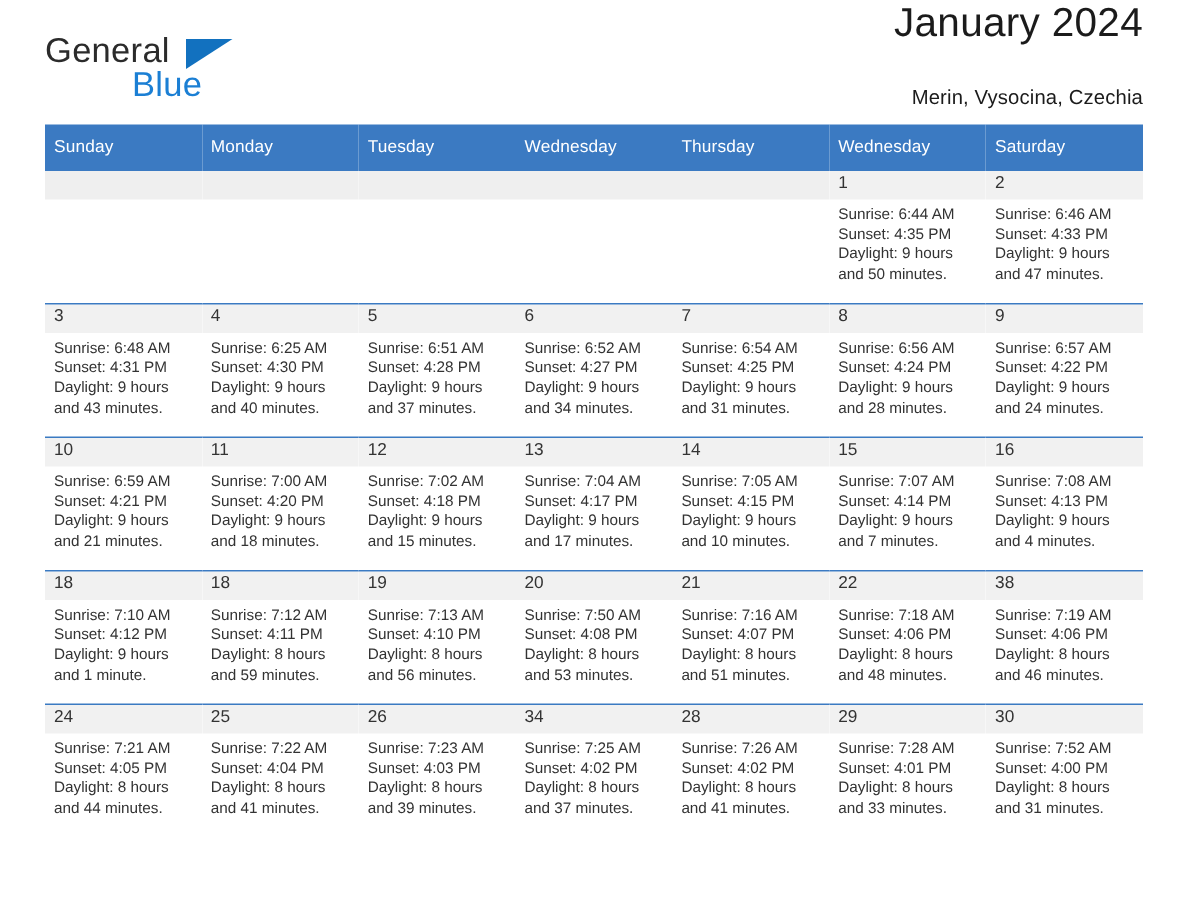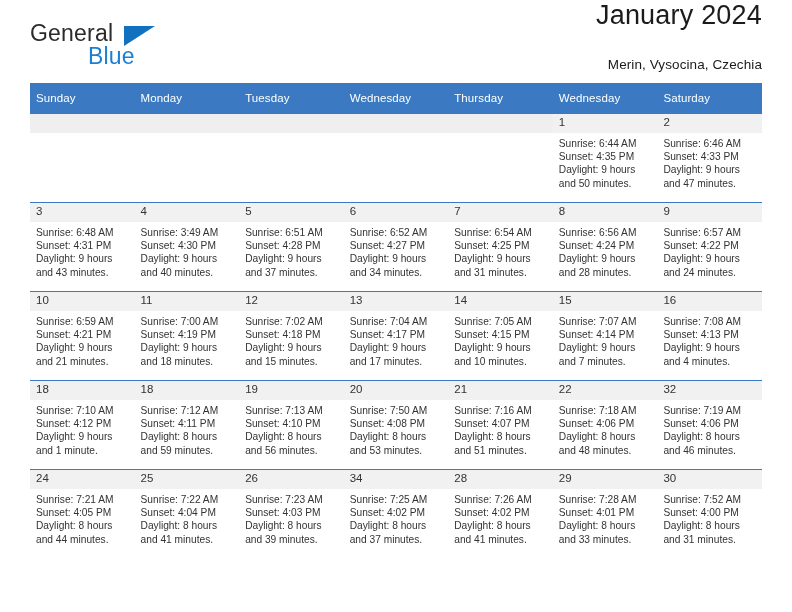--- a/index.html
+++ b/index.html
@@ -221,21 +221,21 @@
                 <div>Sunset: 4:31 PM</div>
                 <div>Daylight: 9 hours</div>
                 <div>and 43 minutes.</div>
               </div>
             </div>
           </td>
           <td>
             <div class="cell">
               <div class="daynum-band">4</div>
               <div class="cell-body">
-                <div>Sunrise: 3:49 AM</div>
+                <div>Sunrise: 6:25 AM</div>
                 <div>Sunset: 4:30 PM</div>
                 <div>Daylight: 9 hours</div>
                 <div>and 40 minutes.</div>
               </div>
             </div>
           </td>
           <td>
             <div class="cell">
               <div class="daynum-band">5</div>
               <div class="cell-body">
@@ -301,21 +301,21 @@
                 <div>Daylight: 9 hours</div>
                 <div>and 21 minutes.</div>
               </div>
             </div>
           </td>
           <td>
             <div class="cell">
               <div class="daynum-band">11</div>
               <div class="cell-body">
                 <div>Sunrise: 7:00 AM</div>
-                <div>Sunset: 4:19 PM</div>
+                <div>Sunset: 4:20 PM</div>
                 <div>Daylight: 9 hours</div>
                 <div>and 18 minutes.</div>
               </div>
             </div>
           </td>
           <td>
             <div class="cell">
               <div class="daynum-band">12</div>
               <div class="cell-body">
                 <div>Sunrise: 7:02 AM</div>
@@ -432,21 +432,21 @@
               <div class="cell-body">
                 <div>Sunrise: 7:18 AM</div>
                 <div>Sunset: 4:06 PM</div>
                 <div>Daylight: 8 hours</div>
                 <div>and 48 minutes.</div>
               </div>
             </div>
           </td>
           <td>
             <div class="cell">
-              <div class="daynum-band">32</div>
+              <div class="daynum-band">38</div>
               <div class="cell-body">
                 <div>Sunrise: 7:19 AM</div>
                 <div>Sunset: 4:06 PM</div>
                 <div>Daylight: 8 hours</div>
                 <div>and 46 minutes.</div>
               </div>
             </div>
           </td>
         </tr>
         <tr class="week">

